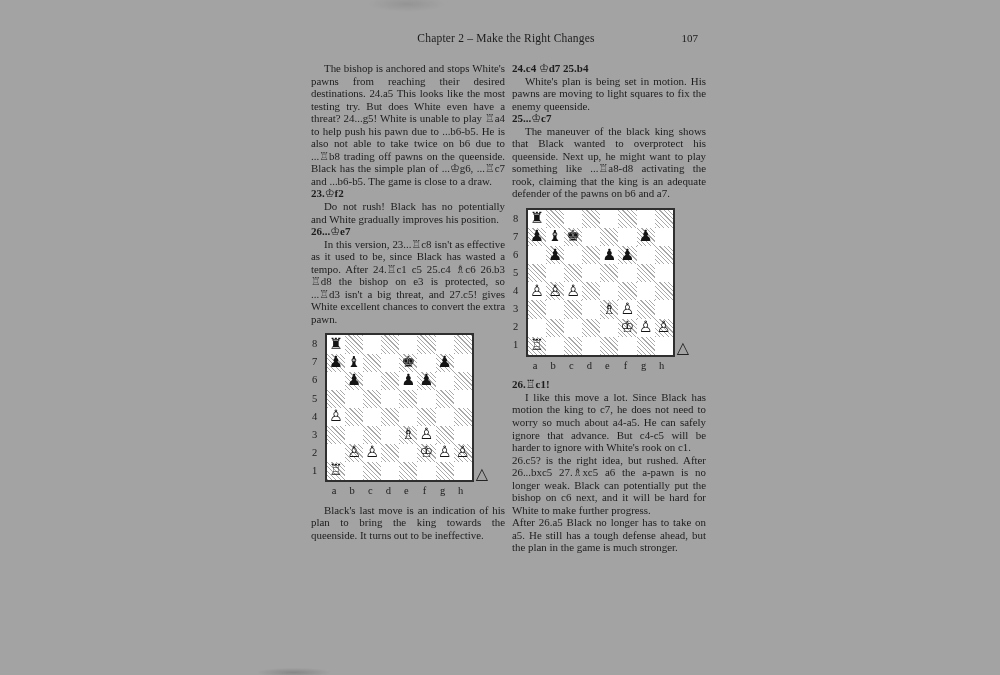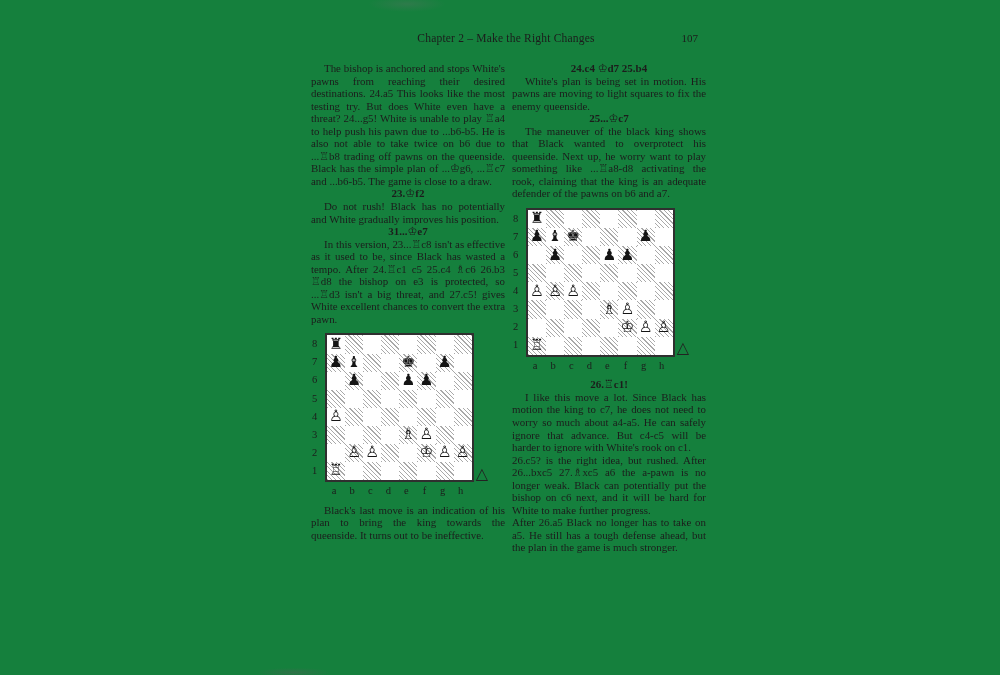--- a/index.html
+++ b/index.html
@@ -1,29 +1,29 @@
 <!DOCTYPE html>
 <html><head>
 <meta charset="utf-8">
 <style>
   html,body{margin:0;padding:0;}
   body{width:1000px;height:675px;background:#f4f4f4;}
-  .page{position:relative;width:1000px;height:675px;background:#15803d;overflow:hidden;
+  .page{position:relative;width:1000px;height:675px;background:#a3a3a3;overflow:hidden;
         font-family:"Liberation Serif","DejaVu Serif","DejaVu Sans",serif;color:#1c1c1c;}
   .header-title{position:absolute;top:32px;left:312px;width:388px;text-align:center;
         font-size:11.5px;letter-spacing:.2px;}
   .page-number{position:absolute;top:32px;left:656px;width:42px;text-align:right;font-size:11px;}
   .col{position:absolute;top:62px;width:194px;font-size:10.9px;line-height:12.55px;
         text-align:justify;}
   .col-left{left:311px;}
   .col-right{left:512px;}
   .col p{margin:0;}
   .indent{text-indent:13px;}
   .gap{margin-top:12.5px;}
-  .heading{font-weight:bold;margin-top:12.5px;text-align:center;font-size:11px;}
+  .heading{font-weight:bold;margin-top:12.5px;text-align:left;font-size:11px;}
   .col > :first-child{margin-top:0;}
   
   .diagram-wrap{position:relative;width:186px;margin:8px 0 6px 1px;}
   .diagram{display:grid;grid-template-columns:13px auto;}
   .ranks{display:flex;flex-direction:column;justify-content:space-around;padding:2px 0;}
   .ranks span{height:18.1px;display:flex;align-items:center;font-size:10.5px;}
   .board{display:grid;grid-template-columns:repeat(8,18.1px);grid-template-rows:repeat(8,18.1px);
         border:2px solid #2f2f2f;background:#fff;width:144.8px;height:144.8px;}
   .sq{display:flex;align-items:center;justify-content:center;
         font-family:"DejaVu Sans",sans-serif;font-size:15.5px;line-height:1;color:#141414;}
@@ -45,21 +45,21 @@
   <div class="smudge-top"></div>
   <div class="smudge-bottom"></div>
 
   <div class="header-title">Chapter 2 – Make the Right Changes</div>
   <div class="page-number">107</div>
 
   <div class="col col-left">
     <p class="indent">The bishop is anchored and stops White's pawns from reaching their desired destinations. 24.a5 This looks like the most testing try. But does White even have a threat? 24...g5! White is unable to play ♖a4 to help push his pawn due to ...b6-b5. He is also not able to take twice on b6 due to ...♖b8 trading off pawns on the queenside. Black has the simple plan of ...♔g6, ...♖c7 and ...b6-b5. The game is close to a draw.</p>
     <p class="heading">23.♔f2</p>
     <p class="indent">Do not rush! Black has no potentially and White gradually improves his position.</p>
-    <p class="heading">31...♔e7</p>
+    <p class="heading">26...♔e7</p>
     <p class="indent">In this version, 23...♖c8 isn't as effective as it used to be, since Black has wasted a tempo. After 24.♖c1 c5 25.c4 ♗c6 26.b3 ♖d8 the bishop on e3 is protected, so ...♖d3 isn't a big threat, and 27.c5! gives White excellent chances to convert the extra pawn.</p>
 
     <div class="diagram-wrap">
       <div class="diagram">
         <div class="ranks">
             <span>8</span>
             <span>7</span>
             <span>6</span>
             <span>5</span>
             <span>4</span>
@@ -147,21 +147,21 @@
       <div class="to-move">△</div>
     </div>
 
     <p class="indent">Black's last move is an indication of his plan to bring the king towards the queenside. It turns out to be ineffective.</p>
   </div>
 
   <div class="col col-right">
     <p class="heading">24.c4 ♔d7 25.b4</p>
     <p class="indent">White's plan is being set in motion. His pawns are moving to light squares to fix the enemy queenside.</p>
     <p class="heading">25...♔c7</p>
-    <p class="indent">The maneuver of the black king shows that Black wanted to overprotect his queenside. Next up, he worry want to play something like ...♖a8-d8 activating the rook, claiming that the king is an adequate defender of the pawns on b6 and a7.</p>
+    <p class="indent">The maneuver of the black king shows that Black wanted to overprotect his queenside. Next up, he might want to play something like ...♖a8-d8 activating the rook, claiming that the king is an adequate defender of the pawns on b6 and a7.</p>
 
     <div class="diagram-wrap">
       <div class="diagram">
         <div class="ranks">
             <span>8</span>
             <span>7</span>
             <span>6</span>
             <span>5</span>
             <span>4</span>
             <span>3</span>

